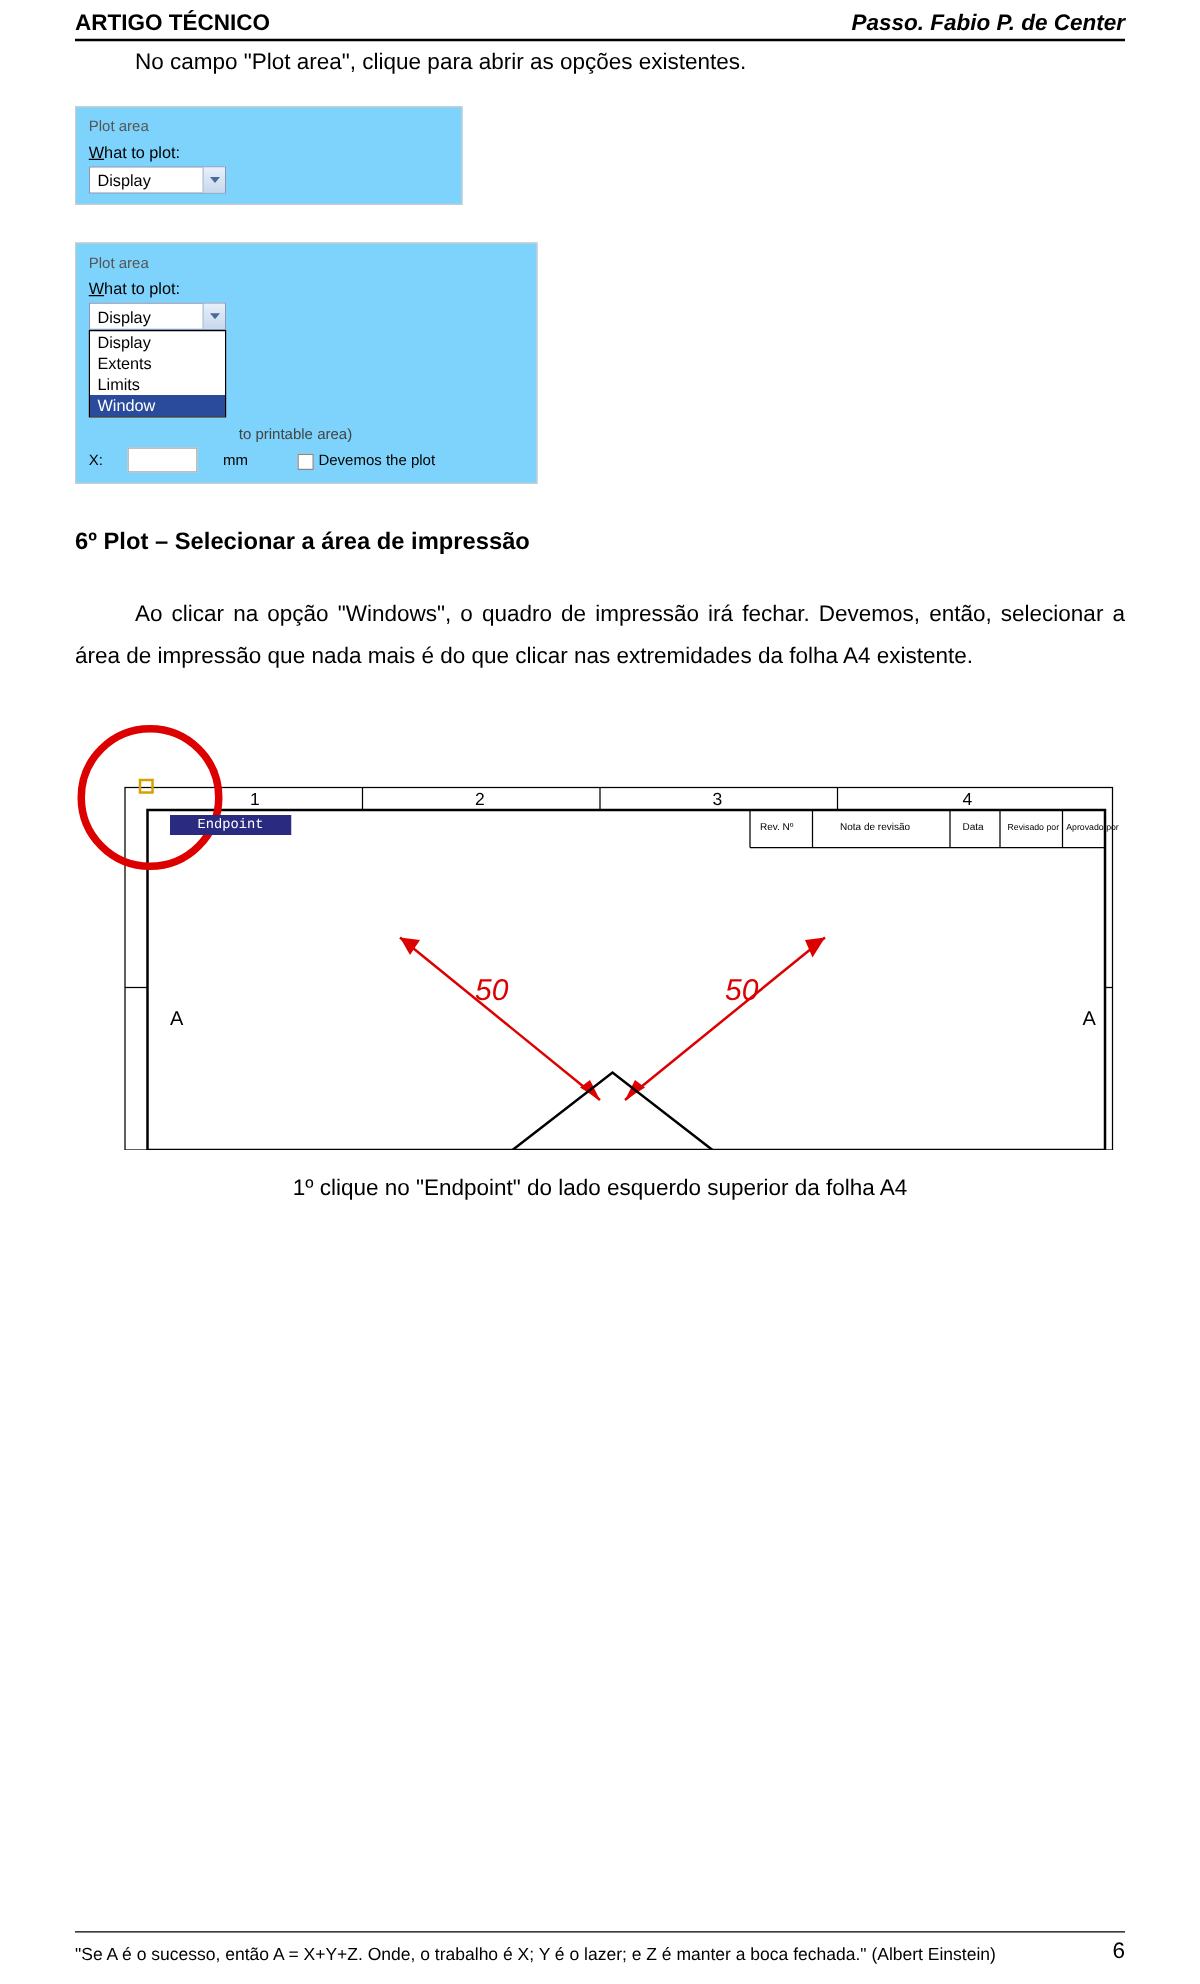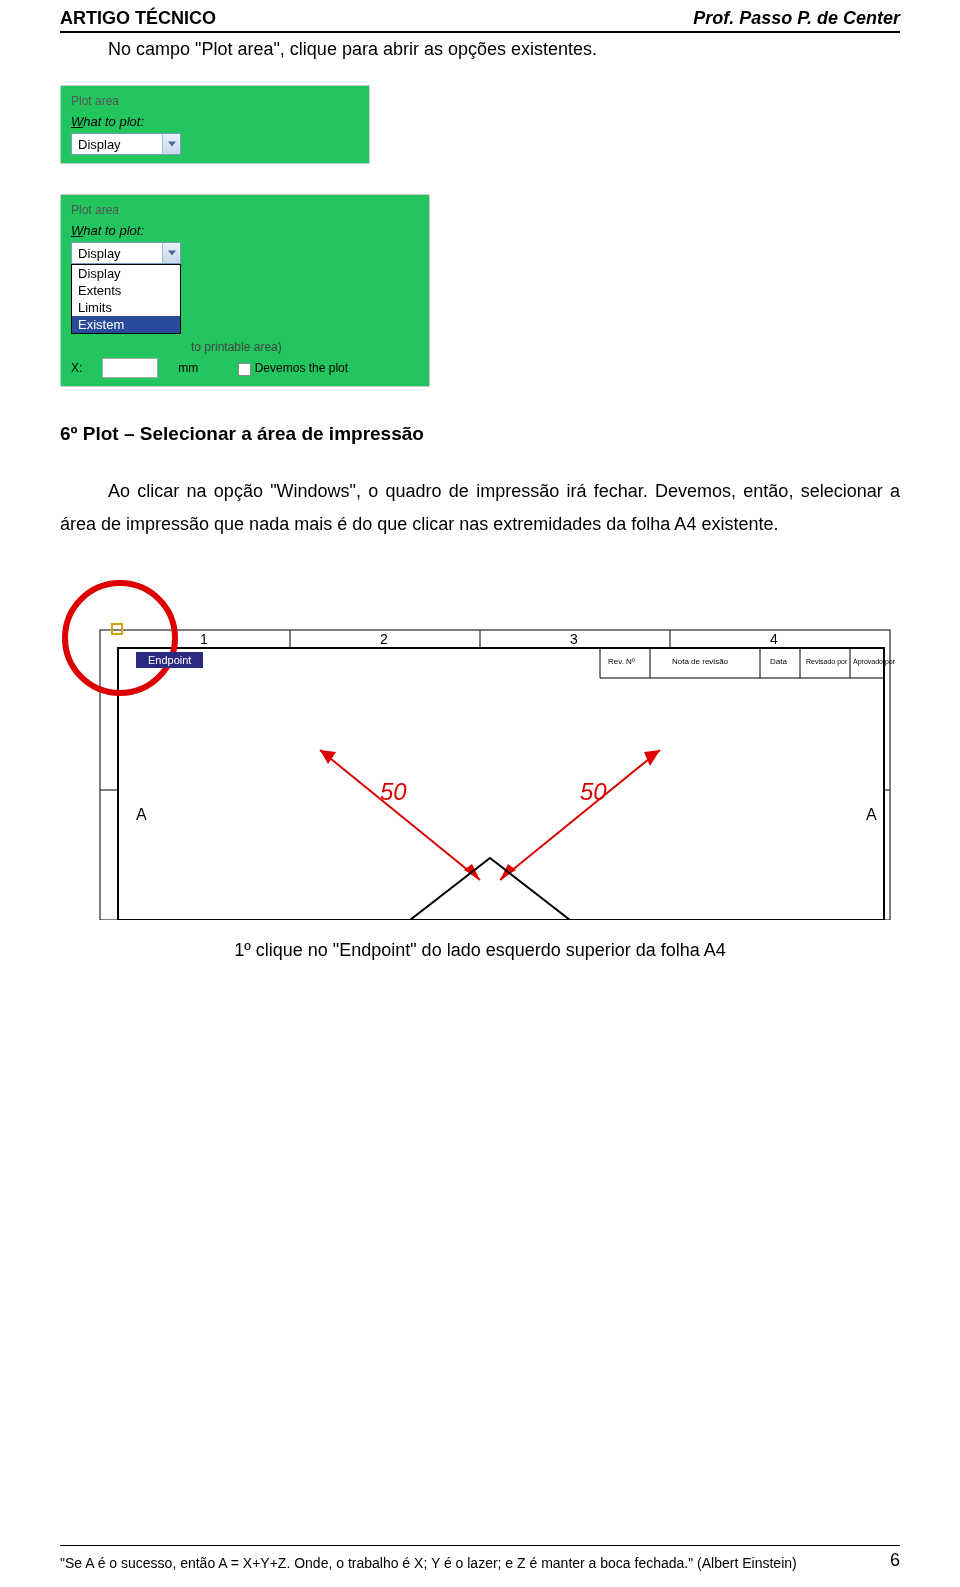--- a/index.html
+++ b/index.html
@@ -38,26 +38,26 @@
     text-align: justify;
     margin-bottom: 20px;
     text-indent: 48px;
   }
   
   .screenshot {
     border: 1px solid #ccc;
     padding: 8px 10px;
     font-family: Tahoma, sans-serif;
     font-size: 13px;
-    background: #22c55e;
+    background: #7dd3fc;
     margin-bottom: 30px;
   }
   .sc1 { width: 310px; }
   .group-label { color: #555; margin-bottom: 6px; font-size: 12px; }
-  .field-label { margin: 4px 0; font-style: italic; }
+  .field-label { margin: 4px 0; }
   .underline { text-decoration: underline; }
   .select-box {
     display: inline-flex;
     align-items: center;
     border: 1px solid #7a9ac0;
     background: #fff;
     height: 22px;
     width: 110px;
     position: relative;
   }
@@ -112,23 +112,23 @@
     top: 0; left: 0;
     width: 840px;
     height: 350px;
   }
   .endpoint-badge {
     position: absolute;
     top: 82px;
     left: 76px;
     background: #2a2a80;
     color: #fff;
-    font-family: Liberation Sans, sans-serif;
+    font-family: Liberation Mono, monospace;
     font-size: 11px;
-    padding: 2px 12px;
+    padding: 2px 22px;
   }
   .caption {
     text-align: center;
     font-size: 18px;
     margin-top: 20px;
   }
   .footer {
     position: absolute;
     bottom: 16px;
     left: 60px;
@@ -144,21 +144,21 @@
   .page-num { font-size: 18px; }
 </style>
 </head>
 <body>
 
 <div class="page">
 
   <div class="header">
     <span>ARTIGO TÉCNICO</span>
     <span class="header-right">
-      <span>Prof. Passo P. de </span><span class="bold">Center</span>
+      <span>Passo. Fabio P. de </span><span class="bold">Center</span>
     </span>
   </div>
 
   <p class="paragraph">No campo "Plot area", clique para abrir as opções existentes.</p>
 
   <div class="screenshot sc1">
     <div class="group-label">Plot area</div>
     <div class="field-label">
       <span class="underline">W</span><span>hat to plot:</span>
     </div>
@@ -183,21 +183,21 @@
       <span class="select-arrow">
         <svg viewBox="0 0 10 6">
             <path d="M0 0 L5 6 L10 0 Z" fill="#4a6a9a"></path>
           </svg>
       </span>
     </div>
     <div class="dropdown-list">
       <div class="dd-item">Display</div>
       <div class="dd-item">Extents</div>
       <div class="dd-item">Limits</div>
-      <div class="dd-item selected">Existem</div>
+      <div class="dd-item selected">Window</div>
     </div>
     <div class="sc2-row2">
       <span style="width:110px"></span>
       <span class="printable">to printable area)</span>
     </div>
     <div class="sc2-bottom">
       <span><span>X</span>:</span>
       <span class="mm-box"></span>
       <span>mm</span>
       <span style="margin-left:20px">

